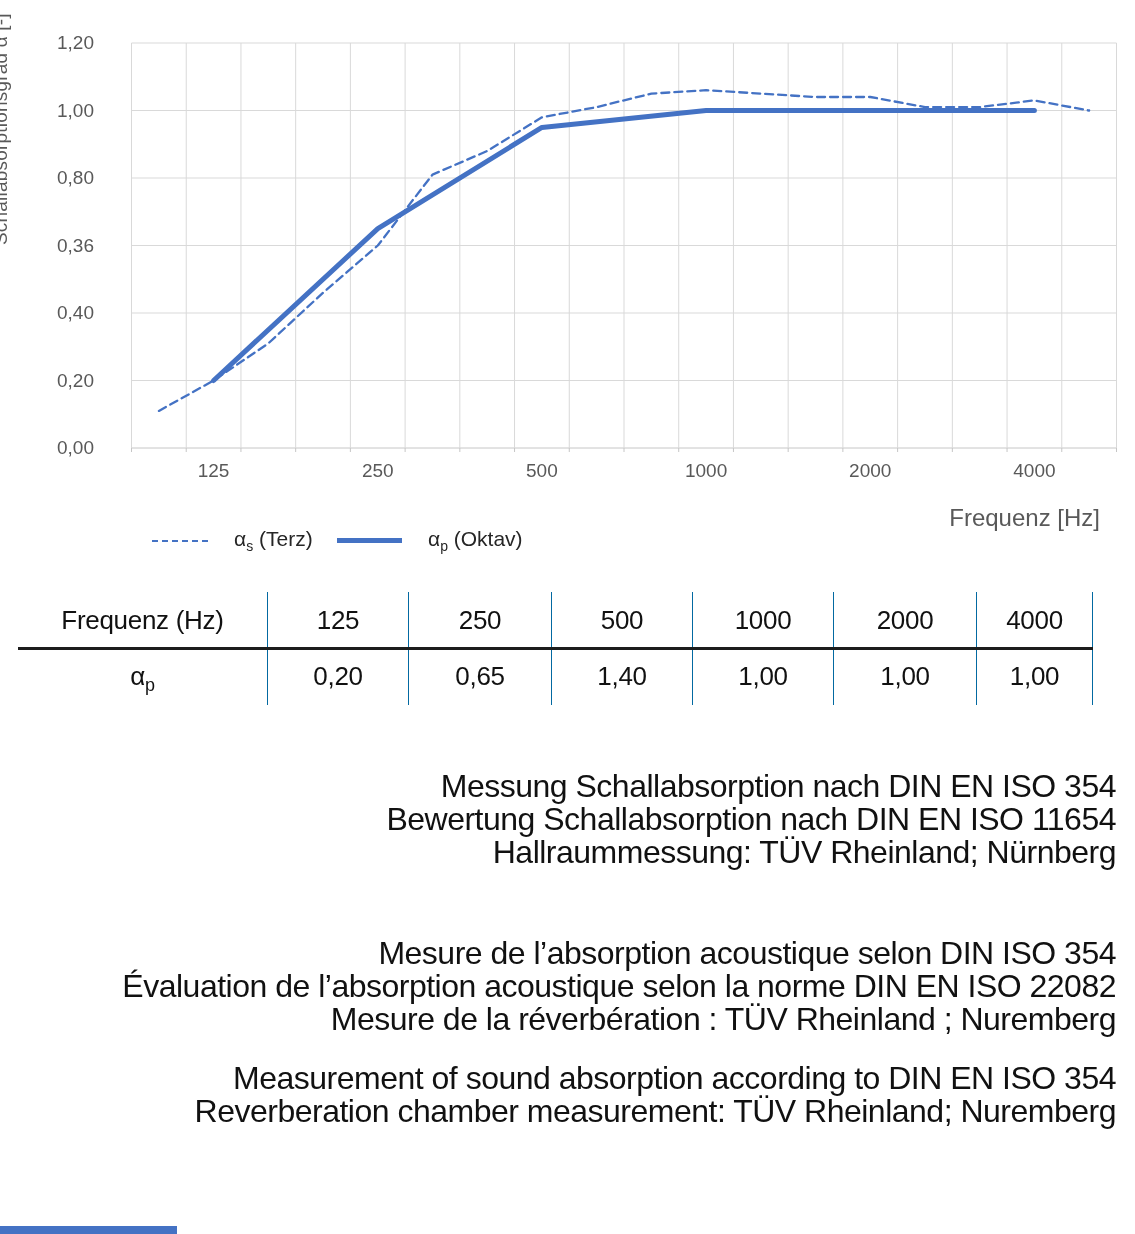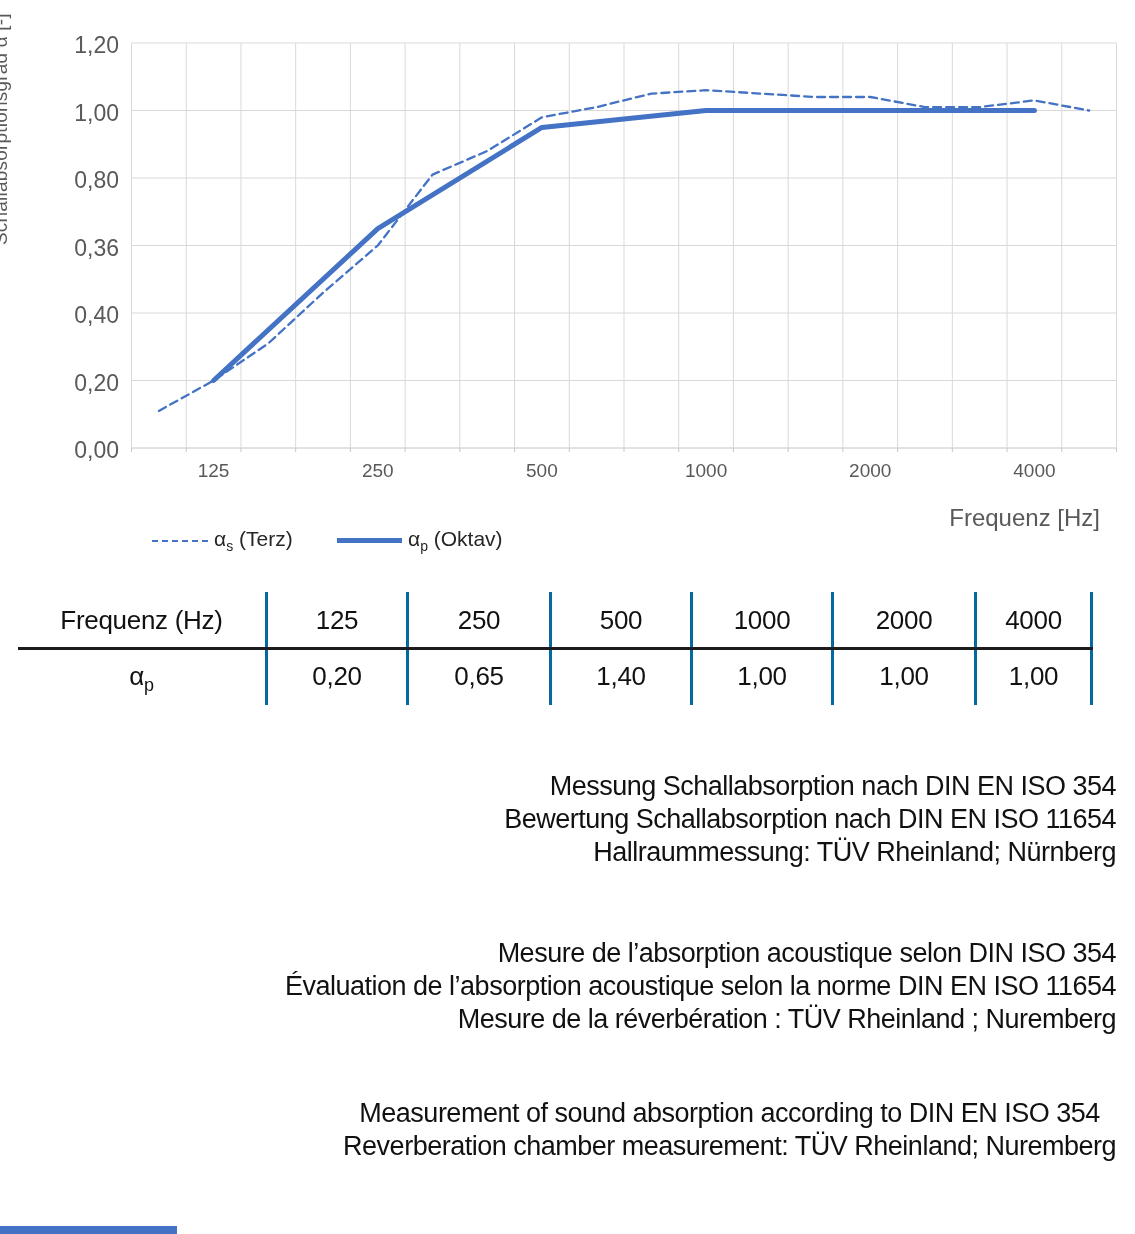--- a/index.html
+++ b/index.html
@@ -5,45 +5,45 @@
   html,body{margin:0;padding:0;background:#fff;}
   #page{position:relative;width:1135px;height:1234px;background:#ffffff;overflow:hidden;
         font-family:"Liberation Sans","DejaVu Sans",sans-serif;color:#111;}
 
   
   #chart{position:absolute;left:0;top:0;width:1135px;height:560px;}
   #chart svg{position:absolute;left:0;top:0;}
   .ylab{position:absolute;left:-10px;top:245px;width:0;height:0;}
   .ylab span{display:block;white-space:nowrap;transform:rotate(-90deg) translateX(-50%);
              transform-origin:0 0;font-size:19px;color:#595959;letter-spacing:.2px;}
-  .ytick{position:absolute;width:62px;text-align:right;font-size:23px;color:#595959;}
+  .ytick{position:absolute;width:62px;font-size:19px;color:#595959;}
   .xtick{position:absolute;width:90px;text-align:center;font-size:19px;color:#595959;}
   .xaxis-title{position:absolute;right:35px;top:504px;font-size:24px;color:#595959;}
   .legend-sample-dashed{position:absolute;left:152px;top:540px;width:56px;border-top:2px dashed #4472C4;}
   .legend-sample-solid{position:absolute;left:337px;top:538px;width:65px;height:5px;background:#4472C4;}
-  .legend-label{position:absolute;top:527px;font-size:21px;color:#262626;white-space:nowrap;}
+  .legend-label{position:absolute;top:527px;font-size:21px;color:#262626;white-space:nowrap;margin-left:20px;}
   #legend-label-1{left:214px;}
   #legend-label-2{left:408px;}
   .legend-label sub{font-size:14px;}
 
   
   #ap-table{position:absolute;left:18px;top:592px;width:1075px;height:113px;display:flex;}
   .tcol{box-sizing:border-box;}
-  .tcol:not(:last-child){border-right:3px solid #0369a1;}
+  .tcol:not(:last-child){border-right:1px solid #0369a1;}
   .c0{width:250px;} .c1{width:141px;} .c2{width:143px;} .c3{width:141px;}
   .c4{width:141px;} .c5{width:143px;} .c6{width:116px;}
   .th{height:56px;line-height:56px;text-align:center;font-size:26px;color:#111;letter-spacing:-0.3px;}
   .td{height:57px;line-height:57px;text-align:center;font-size:26px;color:#111;letter-spacing:-0.3px;}
   .td sub{font-size:18px;}
   .trule{position:absolute;left:0;top:55px;width:100%;height:3px;background:#1c1c1c;}
 
   
-  .notes{position:absolute;right:19px;text-align:right;font-size:27px;line-height:33px;
+  .notes{position:absolute;right:19px;text-align:right;font-size:32px;line-height:33px;
          color:#111;letter-spacing:-0.5px;white-space:nowrap;}
-  #notes-de{top:770px;} #notes-fr{top:937px;} #notes-en{top:1097px;text-align:center;}
+  #notes-de{top:770px;} #notes-fr{top:937px;} #notes-en{top:1062px;}
 
   
   #footer-accent-bar{position:absolute;left:0;bottom:0;width:177px;height:8px;background:#4472C4;}
 </style>
 </head>
 <body>
 
 <div id="page">
 
   <div id="chart">
@@ -160,21 +160,21 @@
     <div class="trule"></div>
   </div>
 
   <div class="notes" id="notes-de">
     <div>Messung Schallabsorption nach DIN EN ISO 354</div>
     <div>Bewertung Schallabsorption nach DIN EN ISO 11654</div>
     <div>Hallraummessung: TÜV Rheinland; Nürnberg</div>
   </div>
   <div class="notes" id="notes-fr">
     <div>Mesure de l’absorption acoustique selon DIN ISO 354</div>
-    <div>Évaluation de l’absorption acoustique selon la norme DIN EN ISO 11654</div>
+    <div>Évaluation de l’absorption acoustique selon la norme DIN EN ISO 22082</div>
     <div>Mesure de la réverbération : TÜV Rheinland ; Nuremberg</div>
   </div>
   <div class="notes" id="notes-en">
     <div>Measurement of sound absorption according to DIN EN ISO 354</div>
     <div>Reverberation chamber measurement: TÜV Rheinland; Nuremberg</div>
   </div>
 
   <div id="footer-accent-bar"></div>
 </div>
 

